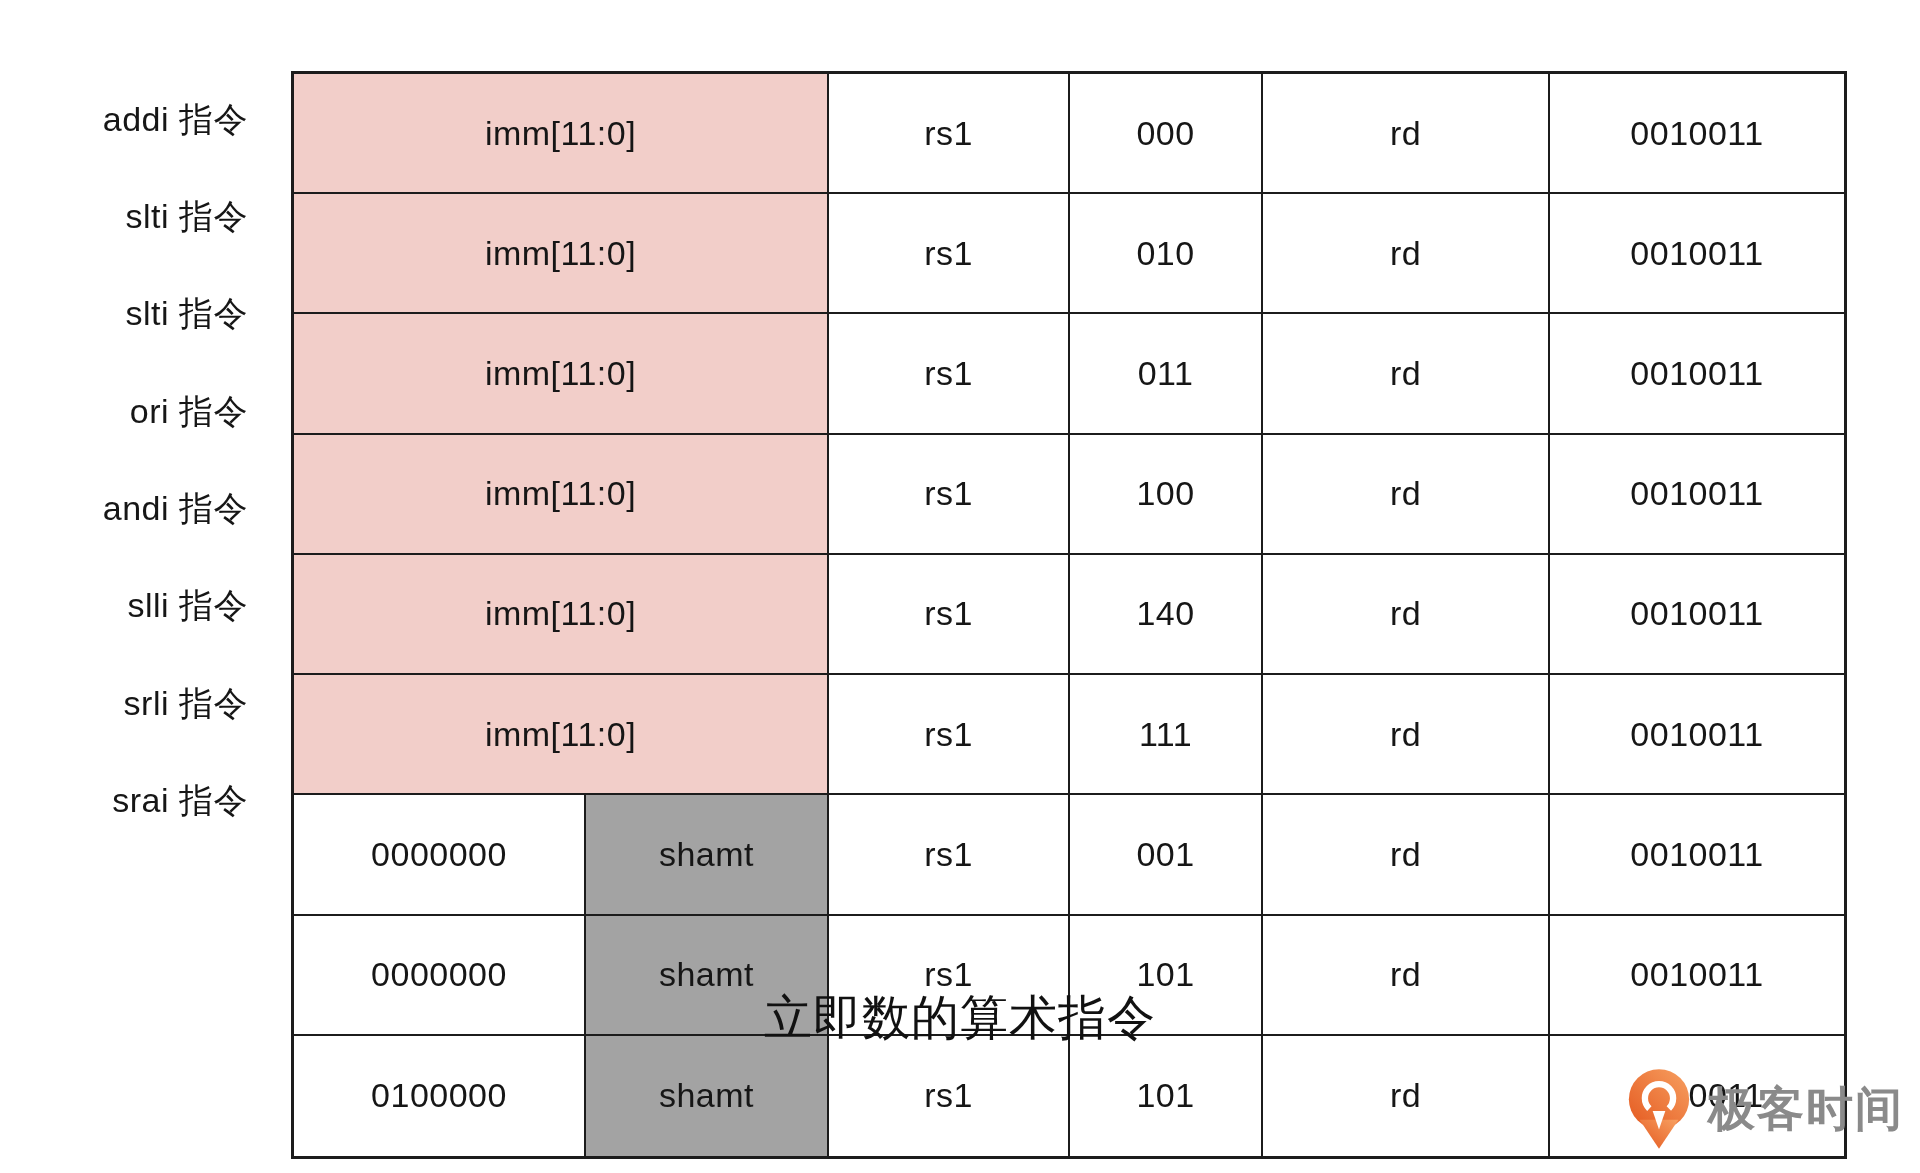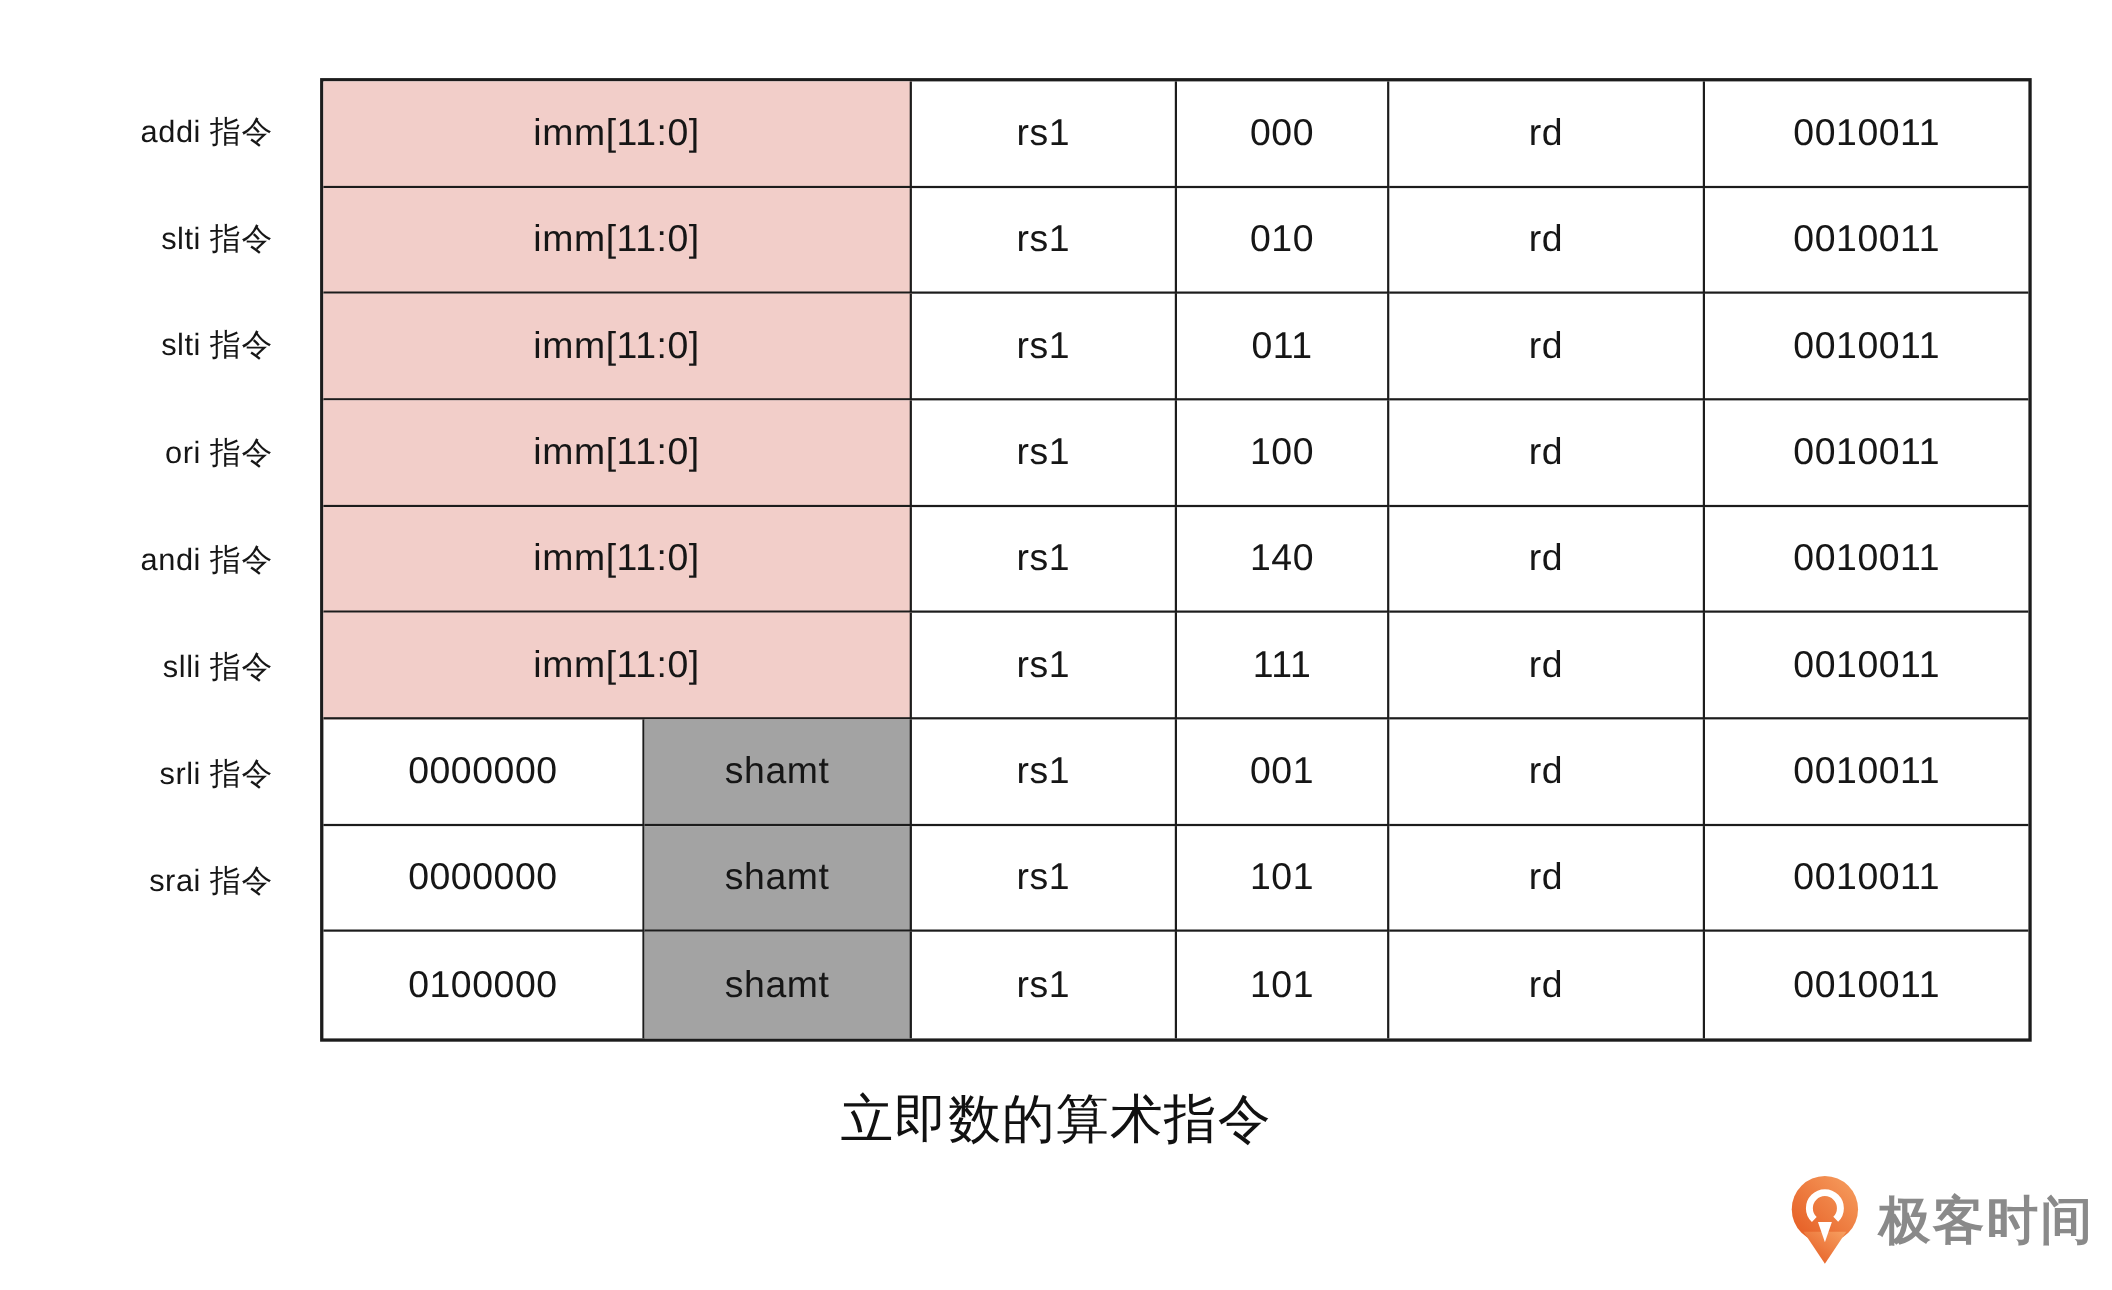--- a/index.html
+++ b/index.html
@@ -9,26 +9,26 @@
   }
   .stage{position:absolute;inset:0;}
 
   
   .labels{
     position:absolute;left:0;top:71px;width:248px;height:876px;
     display:grid;grid-template-rows:repeat(9,1fr);
   }
   .lbl{
     display:flex;align-items:center;justify-content:flex-end;
-    font-size:28px;letter-spacing:.5px;white-space:nowrap;
+    font-size:34px;letter-spacing:.5px;white-space:nowrap;
   }
 
   
   .itable{
-    position:absolute;left:291px;top:71px;width:1556px;height:876px;
+    position:absolute;left:291px;top:71px;width:1556px;height:1088px;
     box-sizing:border-box;border:3px solid #1c1c1c;
     display:grid;
     grid-template-columns:292px 243px 241px 193px 287px 294px;
     grid-template-rows:repeat(9,1fr);
     background:#ffffff;
   }
   .cell{
     display:flex;align-items:center;justify-content:center;
     font-size:34px;letter-spacing:.5px;
     border-right:2px solid #1c1c1c;border-bottom:2px solid #1c1c1c;

